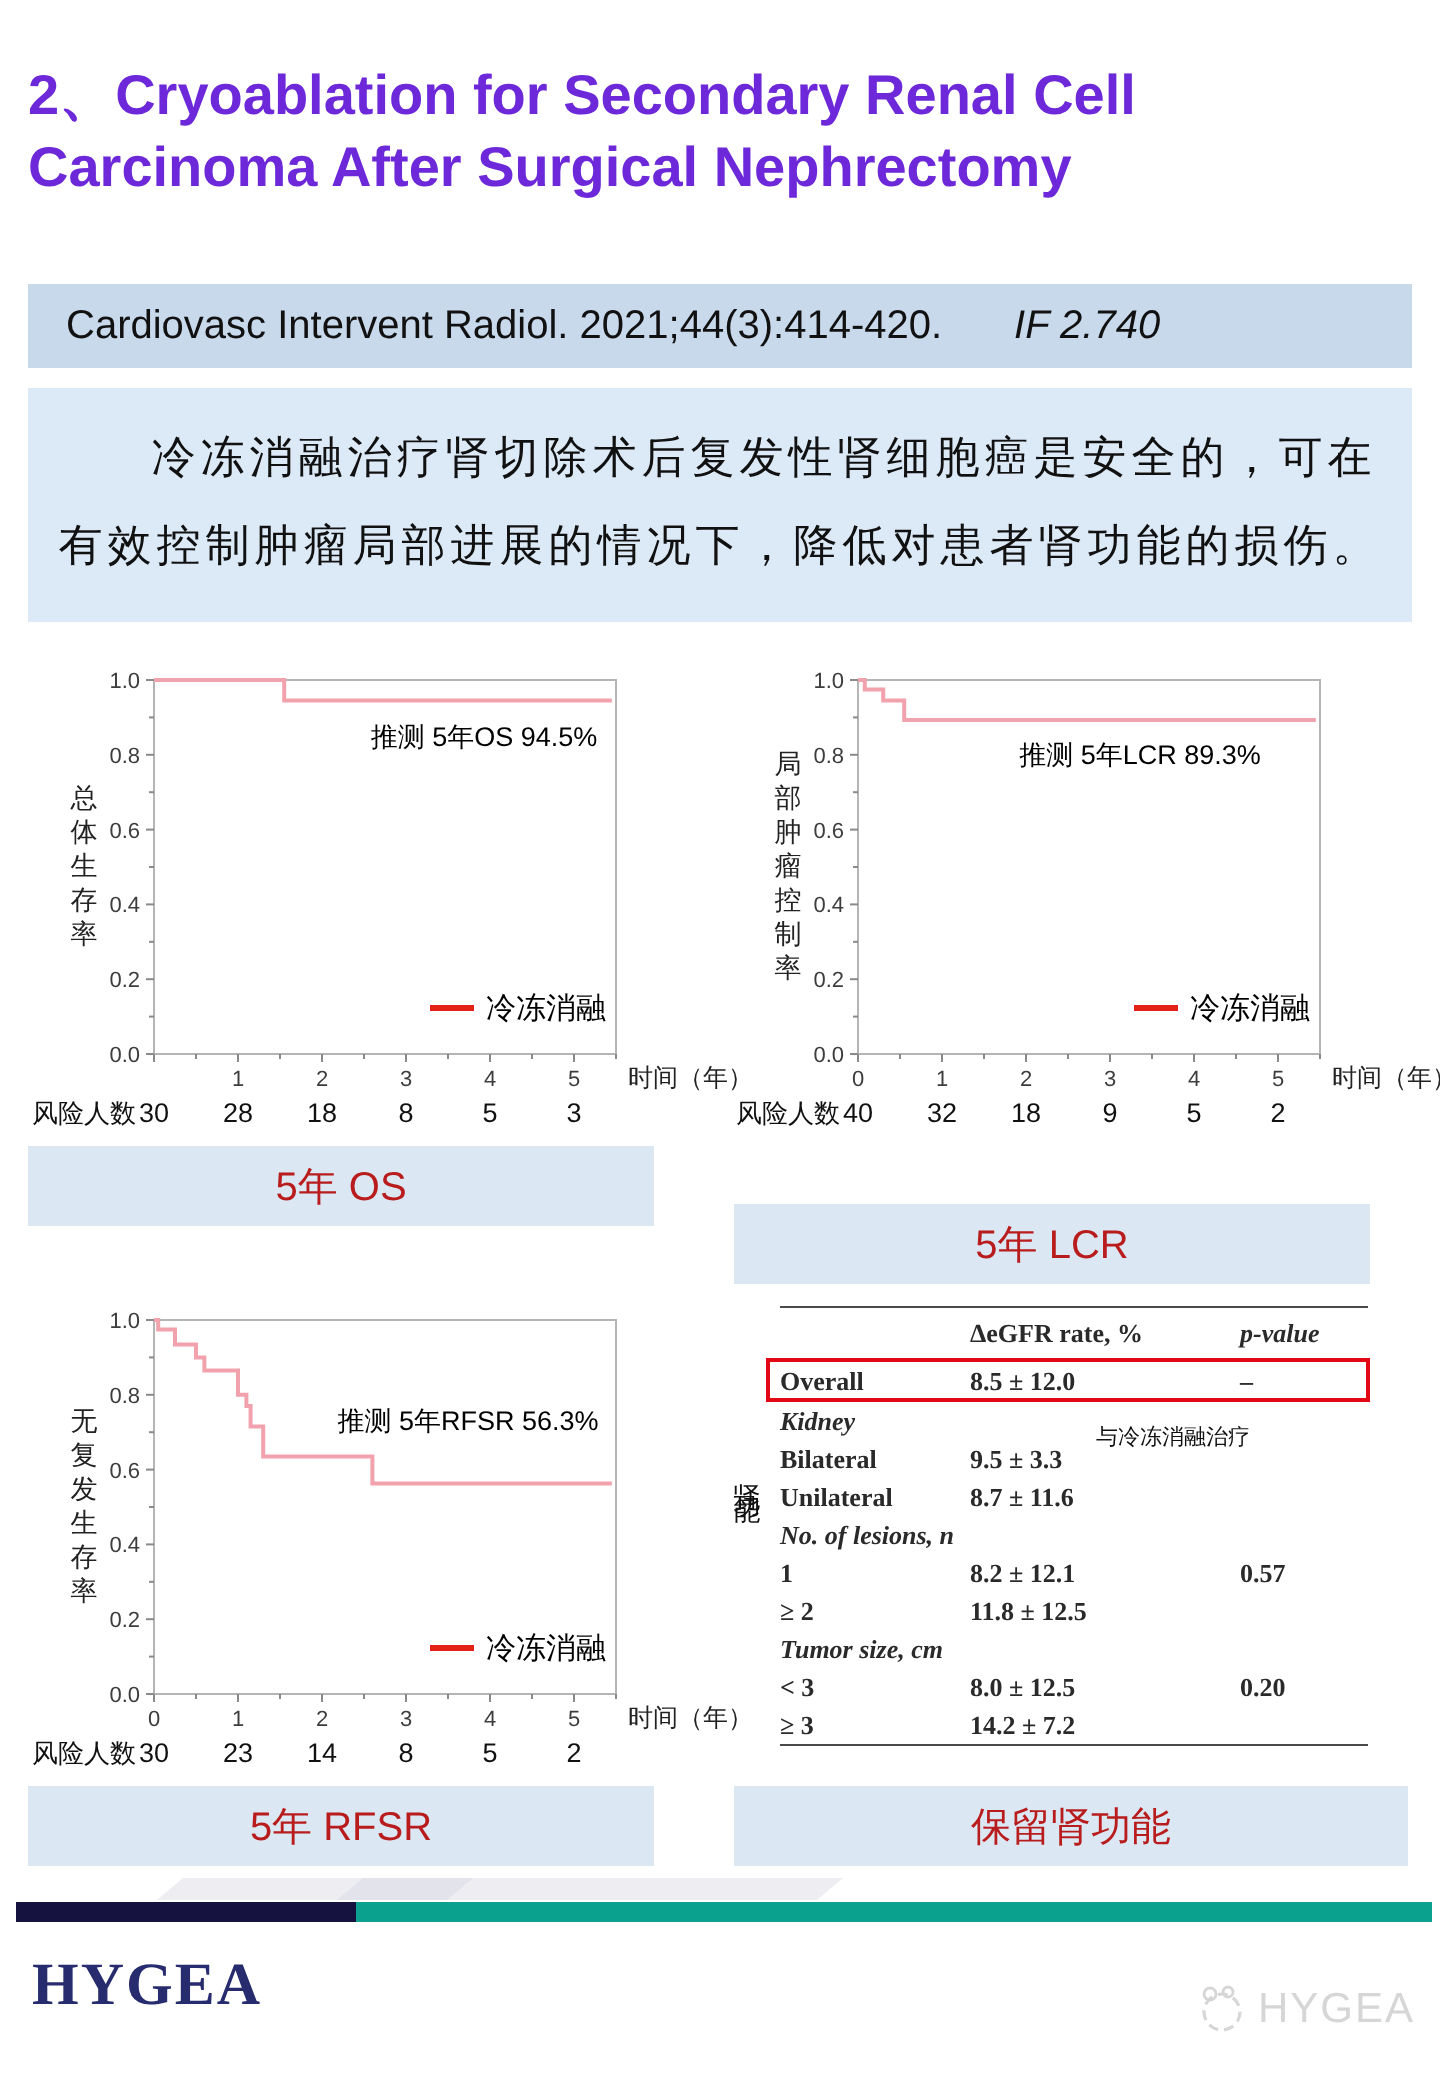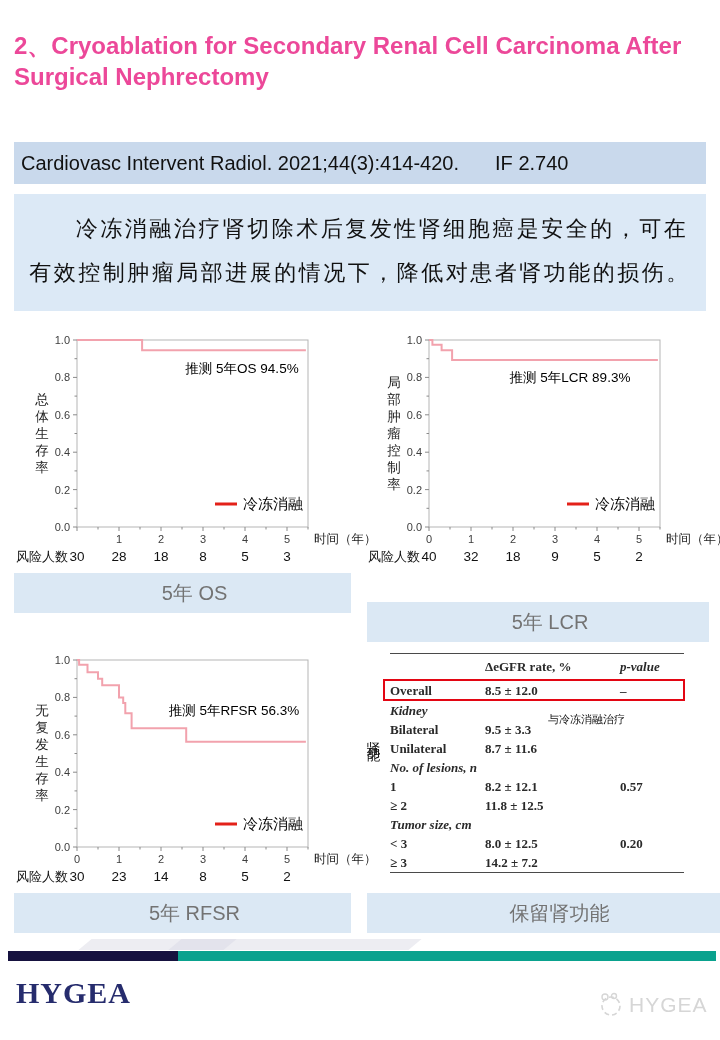--- a/index.html
+++ b/index.html
@@ -4,44 +4,44 @@
 <style>
   html,body{margin:0;padding:0;}
   body{
     width:720px;height:1040px;position:relative;background:#ffffff;
     font-family:"Liberation Sans",sans-serif;overflow:hidden;
   }
   .abs{position:absolute;}
   
   .title{
     left:14px;top:30px;width:692px;
-    font-size:24px;line-height:1.3;font-weight:bold;color:#ec4899;
+    font-size:28px;line-height:1.3;font-weight:bold;color:#6d28d9;
   }
   
   .citation{
     left:14px;top:142px;width:692px;height:42px;background:#c9d9ec;
     display:flex;align-items:center;font-size:20px;color:#111;
-    padding-left:7px;box-sizing:border-box;
-  }
-  .citation .if{margin-left:36px;}
+    padding-left:19px;box-sizing:border-box;
+  }
+  .citation .if{margin-left:36px;font-style:italic;}
   
   .summary{
     left:14px;top:194px;width:692px;height:117px;background:#dce9f6;
     box-sizing:border-box;padding:13px 12px 0 12px;
     font-size:22px;line-height:44px;letter-spacing:2.5px;color:#111;
     text-indent:2em;
     text-align:center;
   }
   
   svg.km{position:absolute;overflow:visible;}
   svg.km text{font-family:"Liberation Sans",sans-serif;}
   
   .plabel{
     background:#dbe8f4;height:40px;display:flex;align-items:center;justify-content:center;
-    font-size:20px;color:#737373;padding-left:24px;
+    font-size:20px;color:#b91c1c;
   }
   
   .tpanel{left:370px;top:645px;width:340px;height:240px;}
   .side-label{
     position:absolute;left:-6px;top:86px;font-size:13.5px;color:#111;
     writing-mode:vertical-rl;text-orientation:upright;letter-spacing:3px;
   }
   .ktable{
     position:absolute;left:20px;top:8px;width:294px;
     font-family:"Liberation Serif",serif;font-size:13px;color:#2a2a2a;

